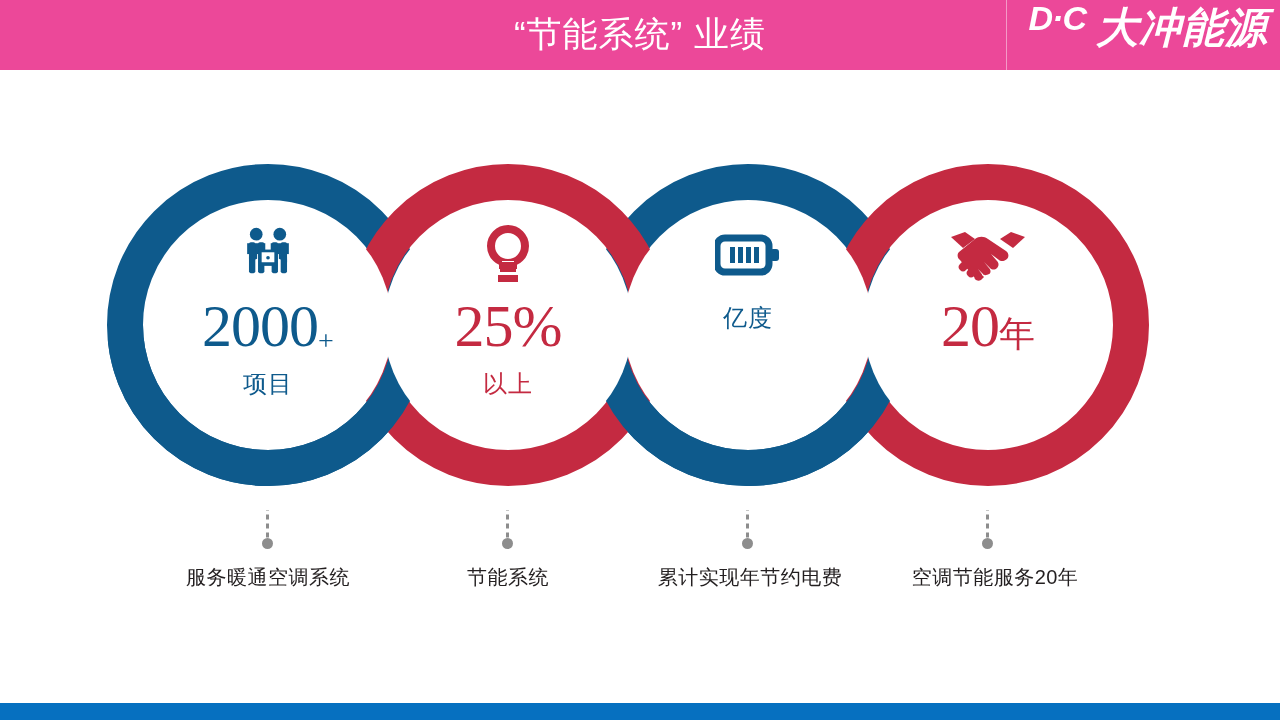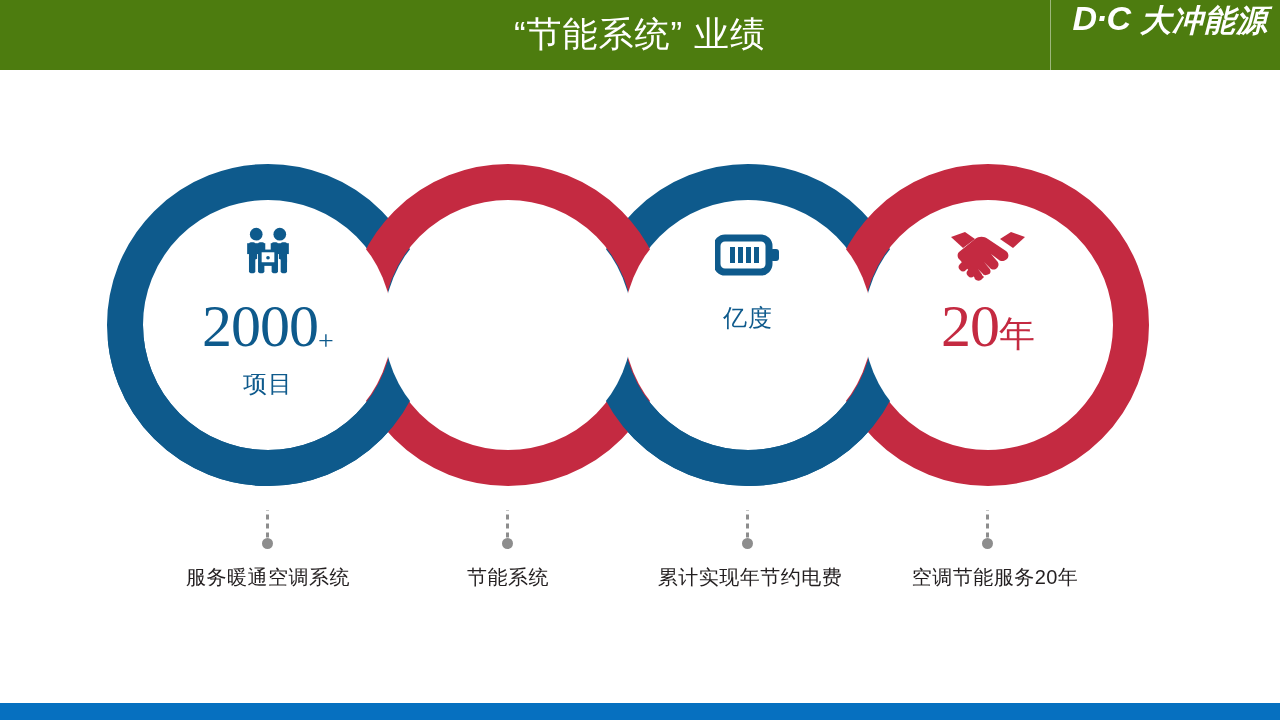--- a/index.html
+++ b/index.html
@@ -15,21 +15,21 @@
     overflow: hidden;
     position: relative;
   }
 
   
   .header {
     position: absolute;
     left: 0; top: 0;
     width: 1280px;
     height: 70px;
-    background: #4d7c0f;
+    background: #ec4899;
     overflow: hidden;
   }
   .header-title {
     position: absolute;
     left: 0; top: 0;
     width: 1280px;
     height: 70px;
     line-height: 68px;
     text-align: center;
     color: #ffffff;
@@ -57,21 +57,21 @@
     font-weight: bold;
     font-style: italic;
     letter-spacing: -1px;
     font-family: "Liberation Sans", "DejaVu Sans", sans-serif;
     margin-right: 10px;
     position: relative;
     top: -1px;
   }
   .logo-cn {
     color: #ffffff;
-    font-size: 31px;
+    font-size: 42px;
     font-weight: bold;
     font-style: italic;
     letter-spacing: 1px;
     white-space: nowrap;
   }
 
   
   .footer {
     position: absolute;
     left: 0;
@@ -232,20 +232,35 @@
         <rect x="25" y="29" width="14" height="11" fill="#ffffff"></rect>
         <circle cx="32" cy="35" r="2" fill="#0e5a8c"></circle>
       </svg>
     </div>
     <div class="stat-line c-blue">
       <span class="stat-main">2000</span><span class="stat-suffix-small">+</span>
     </div>
     <div class="stat-sub c-blue">项目</div>
   </div>
 
+  <div class="ring-content" style="left:393px; top:150px;">
+    <div class="ring-icon">
+      <svg width="54" height="62" viewBox="0 0 54 62" fill="none" stroke="#c42a41">
+        <circle cx="27" cy="22" r="17" stroke-width="8" fill="none"></circle>
+        <path d="M19 38h16v10H19z" fill="#c42a41" stroke="none"></path>
+        <rect x="21" y="37" width="12" height="8" fill="#ffffff" stroke="none"></rect>
+        <rect x="18" y="38" width="18" height="7" fill="#c42a41" stroke="none"></rect>
+        <rect x="17" y="51" width="20" height="7" fill="#c42a41" stroke="none"></rect>
+      </svg>
+    </div>
+    <div class="stat-line c-red">
+      <span class="stat-main">25%</span><span class="stat-suffix-small"></span>
+    </div>
+    <div class="stat-sub c-red">以上</div>
+  </div>
 
   <div class="ring-content" style="left:633px; top:150px;">
     <div class="ring-icon">
       <svg width="66" height="42" viewBox="0 0 66 42" fill="#0e5a8c">
         <rect x="2" y="4" width="52" height="34" rx="8" ry="8" fill="none" stroke="#0e5a8c" stroke-width="7"></rect>
         <rect x="55" y="15" width="9" height="12" rx="3"></rect>
         <rect x="15" y="13" width="5" height="16"></rect>
         <rect x="23" y="13" width="5" height="16"></rect>
         <rect x="31" y="13" width="5" height="16"></rect>
         <rect x="39" y="13" width="5" height="16"></rect>

